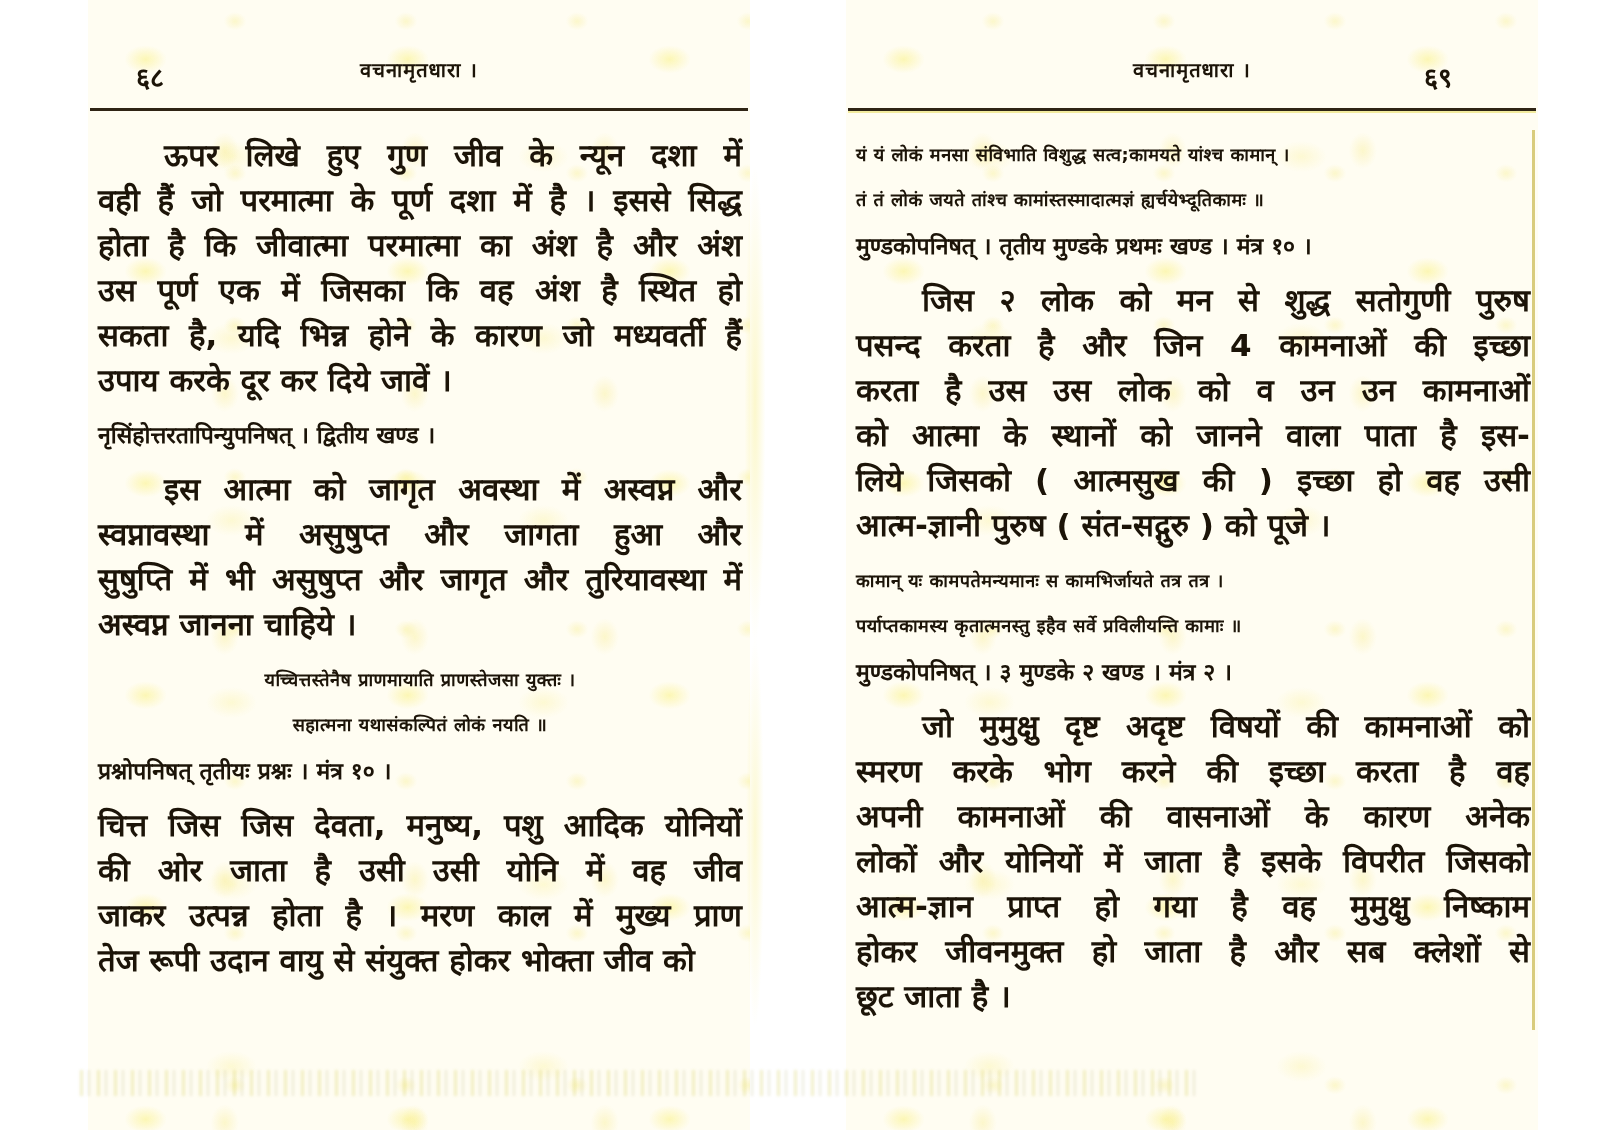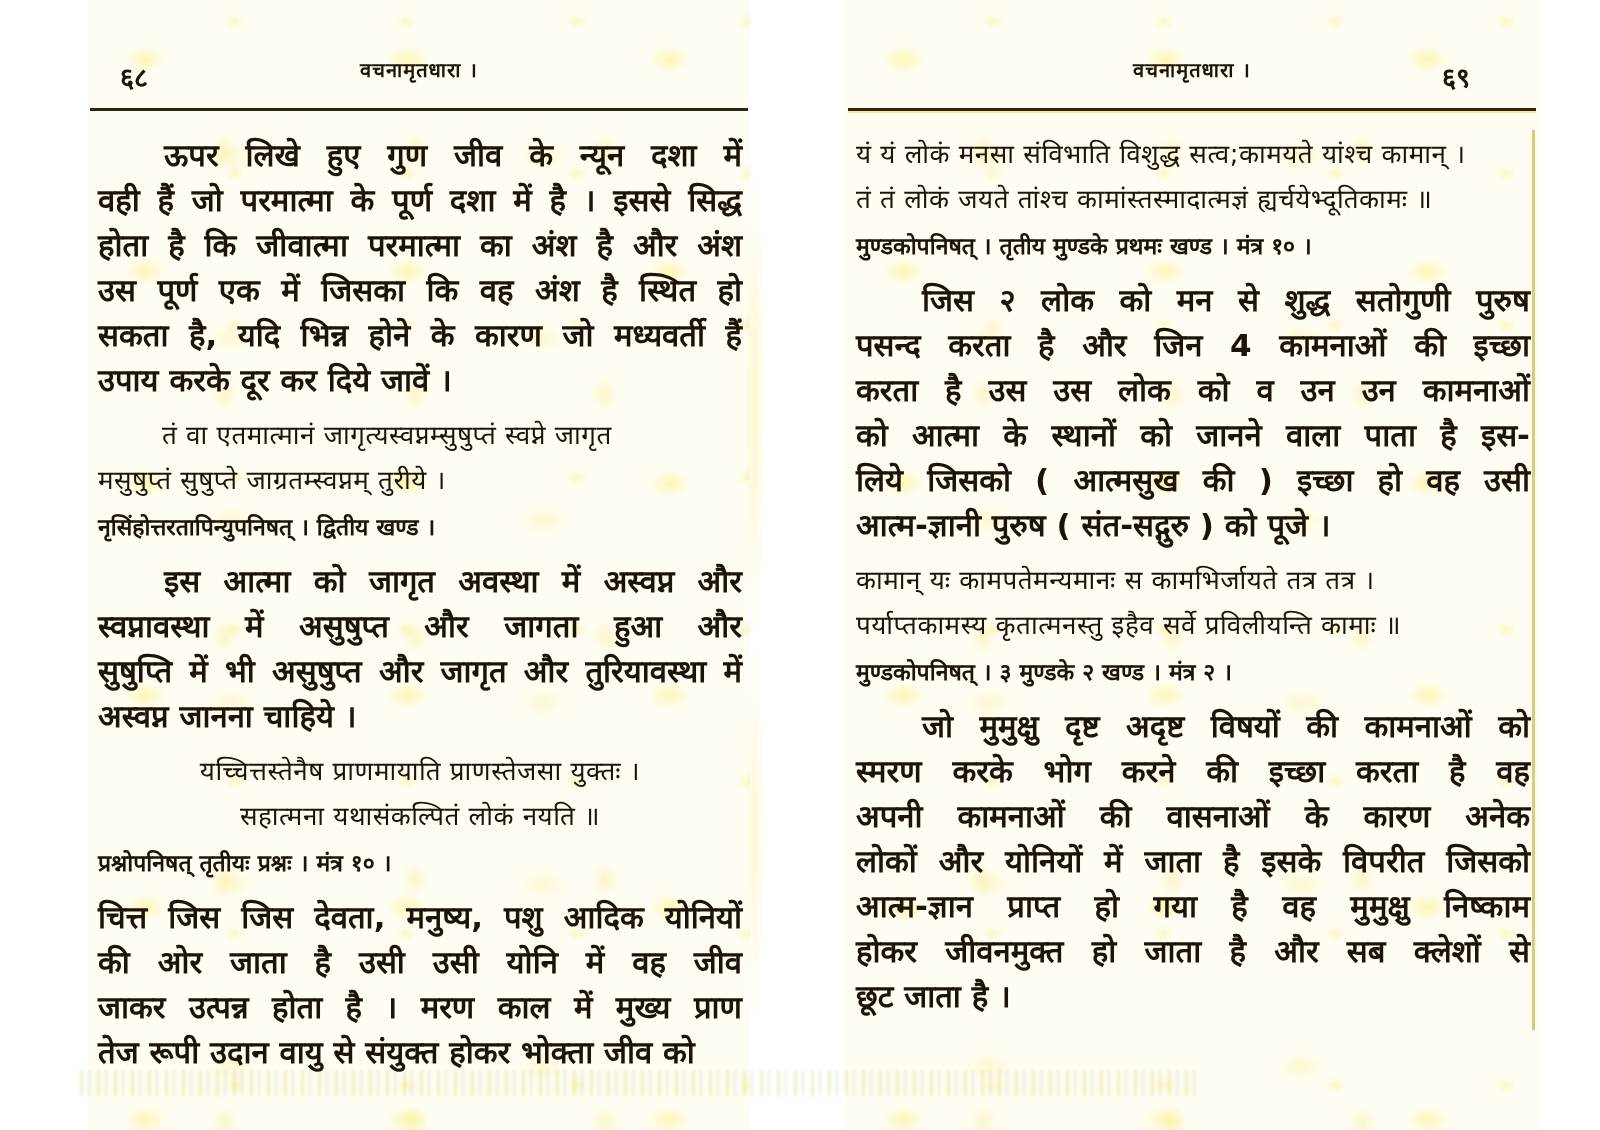--- a/index.html
+++ b/index.html
@@ -30,41 +30,41 @@
   }
   .page-left  { left: 88px;  width: 662px; }
   .page-right { left: 846px; width: 692px; }
 
   .page-head { position: relative; height: 44px; margin-top: 56px; }
   .head-title {
     display: block; text-align: center;
     font-size: 20px; font-weight: 700; letter-spacing: 1px;
   }
   .pagenum { position: absolute; top: 2px; font-size: 27px; font-weight: 700; }
-  .pagenum.pos-left  { left: 32px; }
-  .pagenum.pos-right { right: 68px; }
+  .pagenum.pos-left  { left: 48px; }
+  .pagenum.pos-right { right: 86px; }
 
   .rule {
     height: 0; border-top: 3px solid var(--rule, #2f2414);
     margin: 8px 2px 0 2px;
   }
   .page-right .rule { box-shadow: 0 2px 0 rgba(232,220,90,0.55); }
 
   .page-body { padding: 12px 8px 0 10px; }
 
   .block { margin: 10px 0; }
   .block.para .line {
     font-size: 31px; line-height: 45px; font-weight: 600;
   }
   .line.just { text-align: justify; text-align-last: justify; }
   .line.first { text-indent: 66px; }
 
   .block.verse { margin: 9px 0 2px; }
   .block.verse .line {
-    font-size: 26px; line-height: 45px; font-weight: 400;
+    font-size: 18px; line-height: 45px; font-weight: 700;
     letter-spacing: 0.5px;
   }
   .block.verse.indent .line:first-child { text-indent: 64px; }
   .block.verse.center .line { text-align: center; }
 
   .block.attribution {
     margin: 0 0 9px;
     font-size: 23px; line-height: 44px; font-weight: 600;
     text-align: left; padding-right: 30px;
   }
@@ -103,24 +103,20 @@
     </header>
     <div class="rule"></div>
     <div class="page-body" id="left-body">
         <div class="block para indent">
           <div class="line just first">ऊपर लिखे हुए गुण जीव के न्यून दशा में</div>
           <div class="line just">वही हैं जो परमात्मा के पूर्ण दशा में है । इससे सिद्ध</div>
           <div class="line just">होता है कि जीवात्मा परमात्मा का अंश है और अंश</div>
           <div class="line just">उस पूर्ण एक में जिसका कि वह अंश है स्थित हो</div>
           <div class="line just">सकता है, यदि भिन्न होने के कारण जो मध्यवर्ती हैं</div>
           <div class="line">उपाय करके दूर कर दिये जावें ।</div>
-        </div>
-        <div class="block verse indent">
-          <div class="line">तं वा एतमात्मानं जागृत्यस्वप्नम्सुषुप्तं स्वप्ने जागृत</div>
-          <div class="line">मसुषुप्तं सुषुप्ते जाग्रतम्स्वप्नम् तुरीये ।</div>
         </div>
         <div class="block attribution">नृसिंहोत्तरतापिन्युपनिषत् । द्वितीय खण्ड ।</div>
         <div class="block para indent">
           <div class="line just first">इस आत्मा को जागृत अवस्था में अस्वप्न और</div>
           <div class="line just">स्वप्नावस्था में असुषुप्त और जागता हुआ और</div>
           <div class="line just">सुषुप्ति में भी असुषुप्त और जागृत और तुरियावस्था में</div>
           <div class="line">अस्वप्न जानना चाहिये ।</div>
         </div>
         <div class="block verse center">
           <div class="line">यच्चित्तस्तेनैष प्राणमायाति प्राणस्तेजसा युक्तः ।</div>

